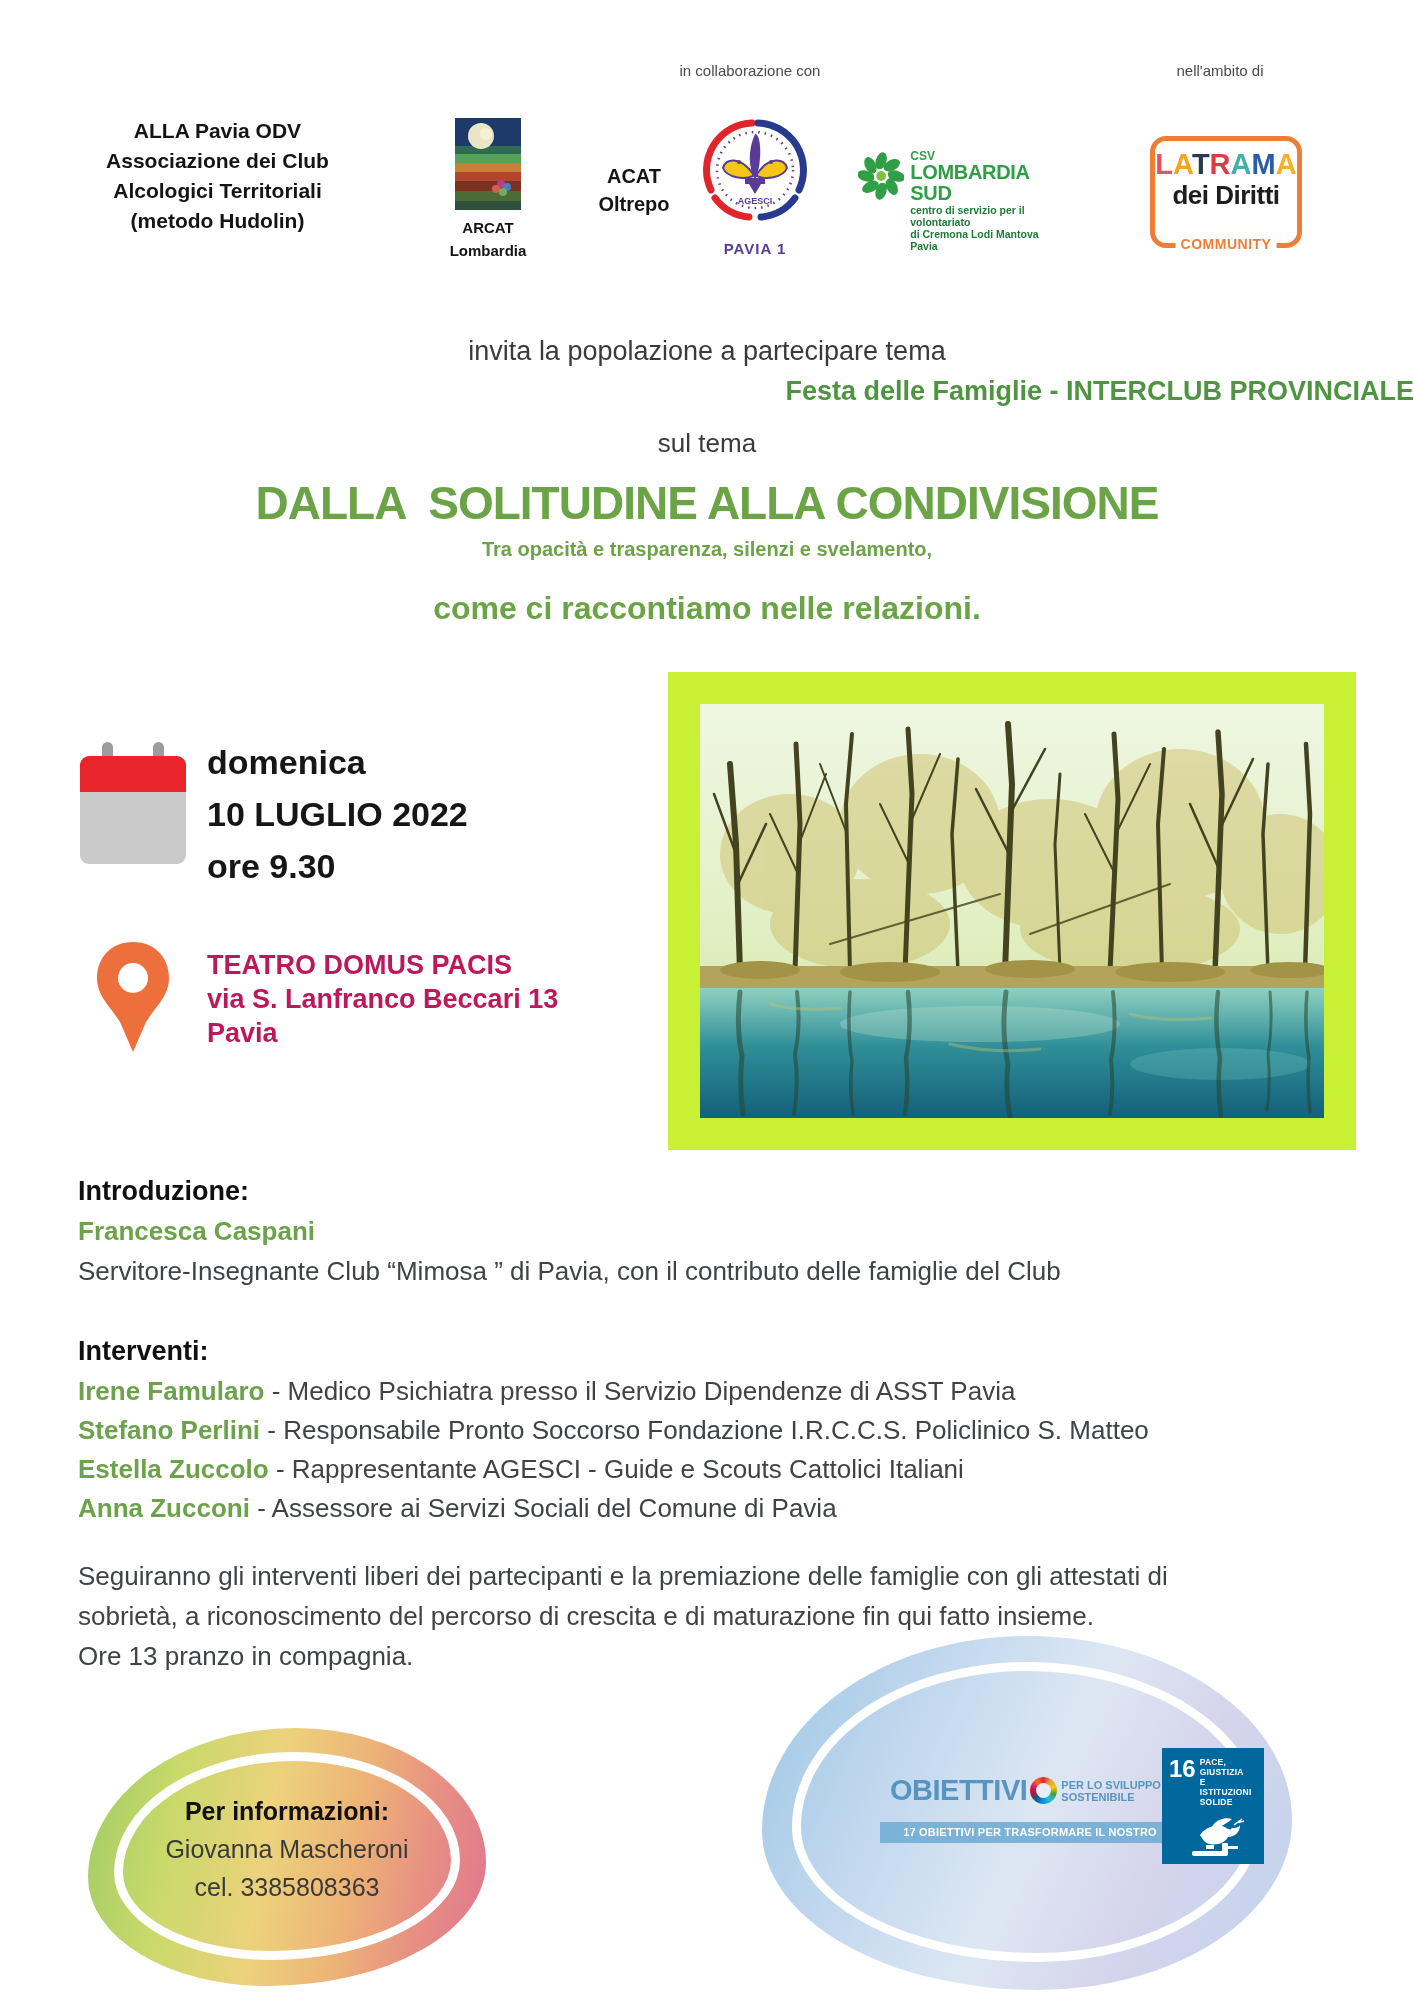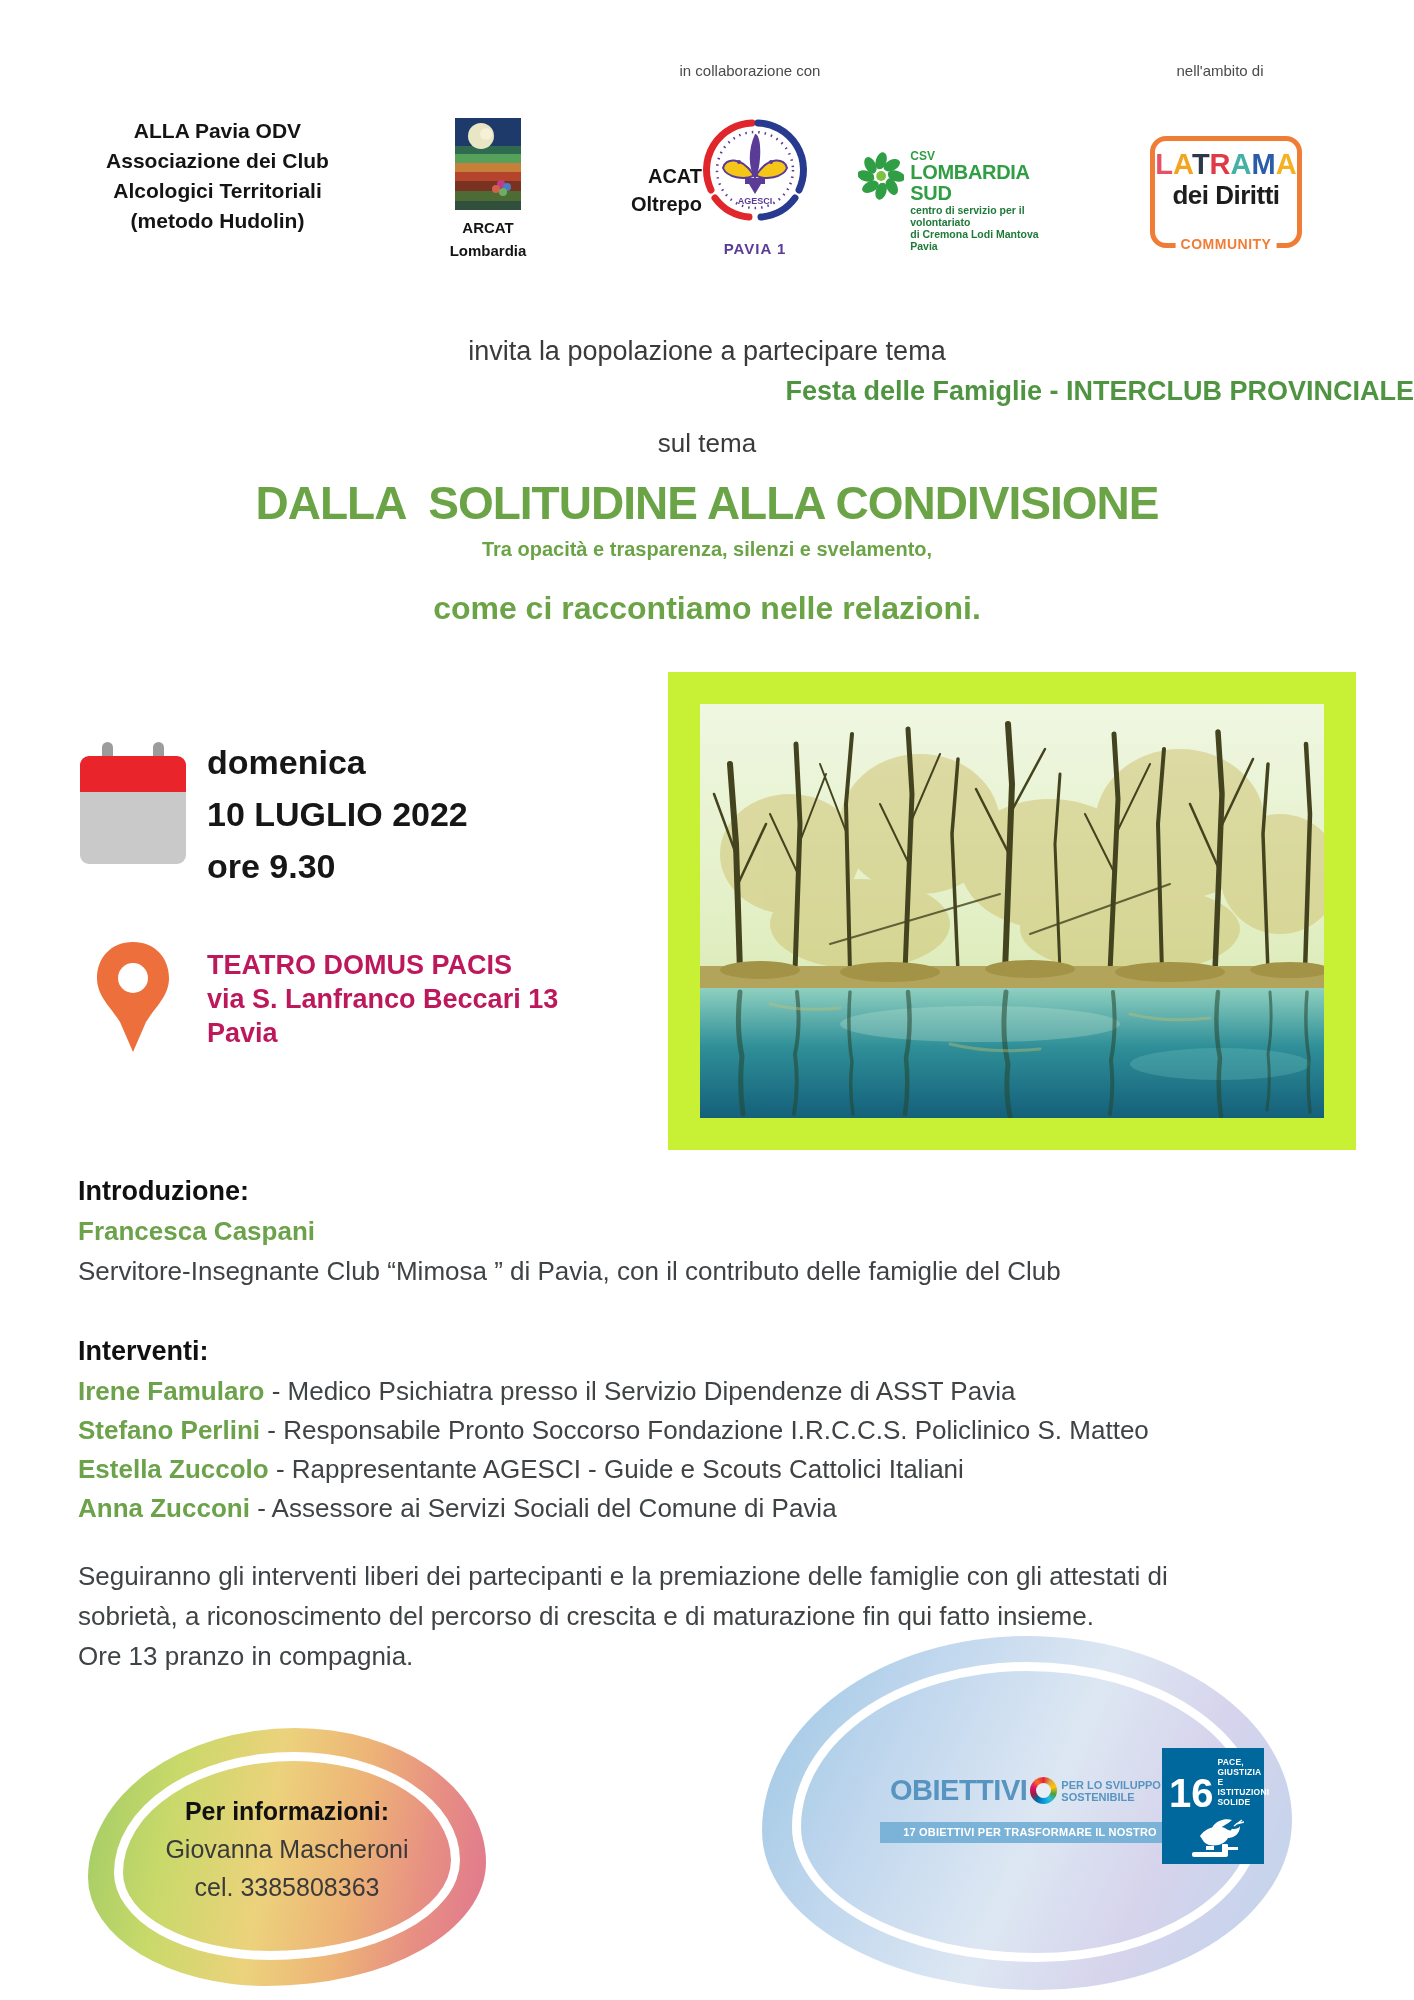--- a/index.html
+++ b/index.html
@@ -7,21 +7,21 @@
         font-family:"Liberation Sans",sans-serif;color:#222;}
   .abs{position:absolute;}
 
   
   .collab-label{left:600px;top:62px;width:300px;font-size:15px;color:#4a4a4a;text-align:center;}
   .ambito-label{left:1100px;top:62px;width:240px;font-size:15px;color:#4a4a4a;text-align:center;}
   .org-block{left:40px;top:116px;width:355px;font-size:21px;font-weight:bold;color:#141414;line-height:30px;text-align:center;}
 
   .arcat-col{left:442px;top:118px;width:92px;text-align:center;}
   .arcat-col .cap{font-size:15px;font-weight:bold;color:#141414;line-height:19px;margin-top:4px;}
-  .acat-oltrepo{left:566px;top:162px;width:136px;font-size:20px;font-weight:bold;color:#141414;line-height:28px;text-align:right;}
+  .acat-oltrepo{left:566px;top:162px;width:136px;font-size:20px;font-weight:bold;color:#141414;line-height:28px;text-align:center;}
 
   .agesci-col{left:700px;top:118px;width:110px;text-align:center;}
   .agesci-cap{font-size:15px;font-weight:bold;color:#5a3c96;margin-top:14px;letter-spacing:1px;}
 
   .csv-box{left:858px;top:150px;width:210px;display:flex;align-items:flex-start;}
   .csv-text{margin-left:6px;}
   .csv-small{font-size:12px;font-weight:bold;color:#2f9e45;line-height:12px;}
   .csv-name{font-size:20px;font-weight:bold;color:#2f9e45;line-height:21px;letter-spacing:-0.3px;}
   .csv-desc{font-size:10.5px;font-weight:bold;color:#1f7a38;line-height:12px;}
 
@@ -87,21 +87,21 @@
   .obiettivi-word{font-size:29px;font-weight:800;color:#5795c0;letter-spacing:-0.5px;}
   .sdg-ring{width:27px;height:27px;border-radius:50%;margin:0 4px 0 3px;position:relative;
      background:conic-gradient(#e5243b,#dda63a,#fcc30b,#4c9f38,#26bde2,#0a97d9,#00689d,#a21942,#dd1367,#fd6925,#e5243b);}
   .sdg-ring .hole{position:absolute;left:6px;top:6px;width:15px;height:15px;border-radius:50%;background:#e8eef6;}
   .sdg-sub{font-size:11px;font-weight:bold;color:#5795c0;line-height:12px;}
   .sdg-banner{position:absolute;left:118px;top:186px;width:300px;height:21px;background:#7ab3d7;
      clip-path:polygon(0 0,calc(100% - 11px) 0,100% 50%,calc(100% - 11px) 100%,0 100%);
      color:#fff;font-size:11px;font-weight:bold;line-height:21px;text-align:center;letter-spacing:0.2px;}
   .sdg16{position:absolute;left:400px;top:112px;width:102px;height:116px;background:#00689d;color:#fff;padding:6px 7px;box-sizing:border-box;}
   .sdg16-head{display:flex;}
-  .sdg16-num{font-size:40px;font-weight:800;line-height:30px;margin-top:24px;}
+  .sdg16-num{font-size:24px;font-weight:800;line-height:30px;}
   .sdg16-goal{font-size:8.5px;font-weight:bold;line-height:10px;margin:3px 0 0 4px;letter-spacing:0.2px;}
 </style>
 </head>
 <body>
 
 <div class="page">
 
   <div class="abs collab-label">in collaborazione con</div>
   <div class="abs ambito-label">nell'ambito di</div>
 

